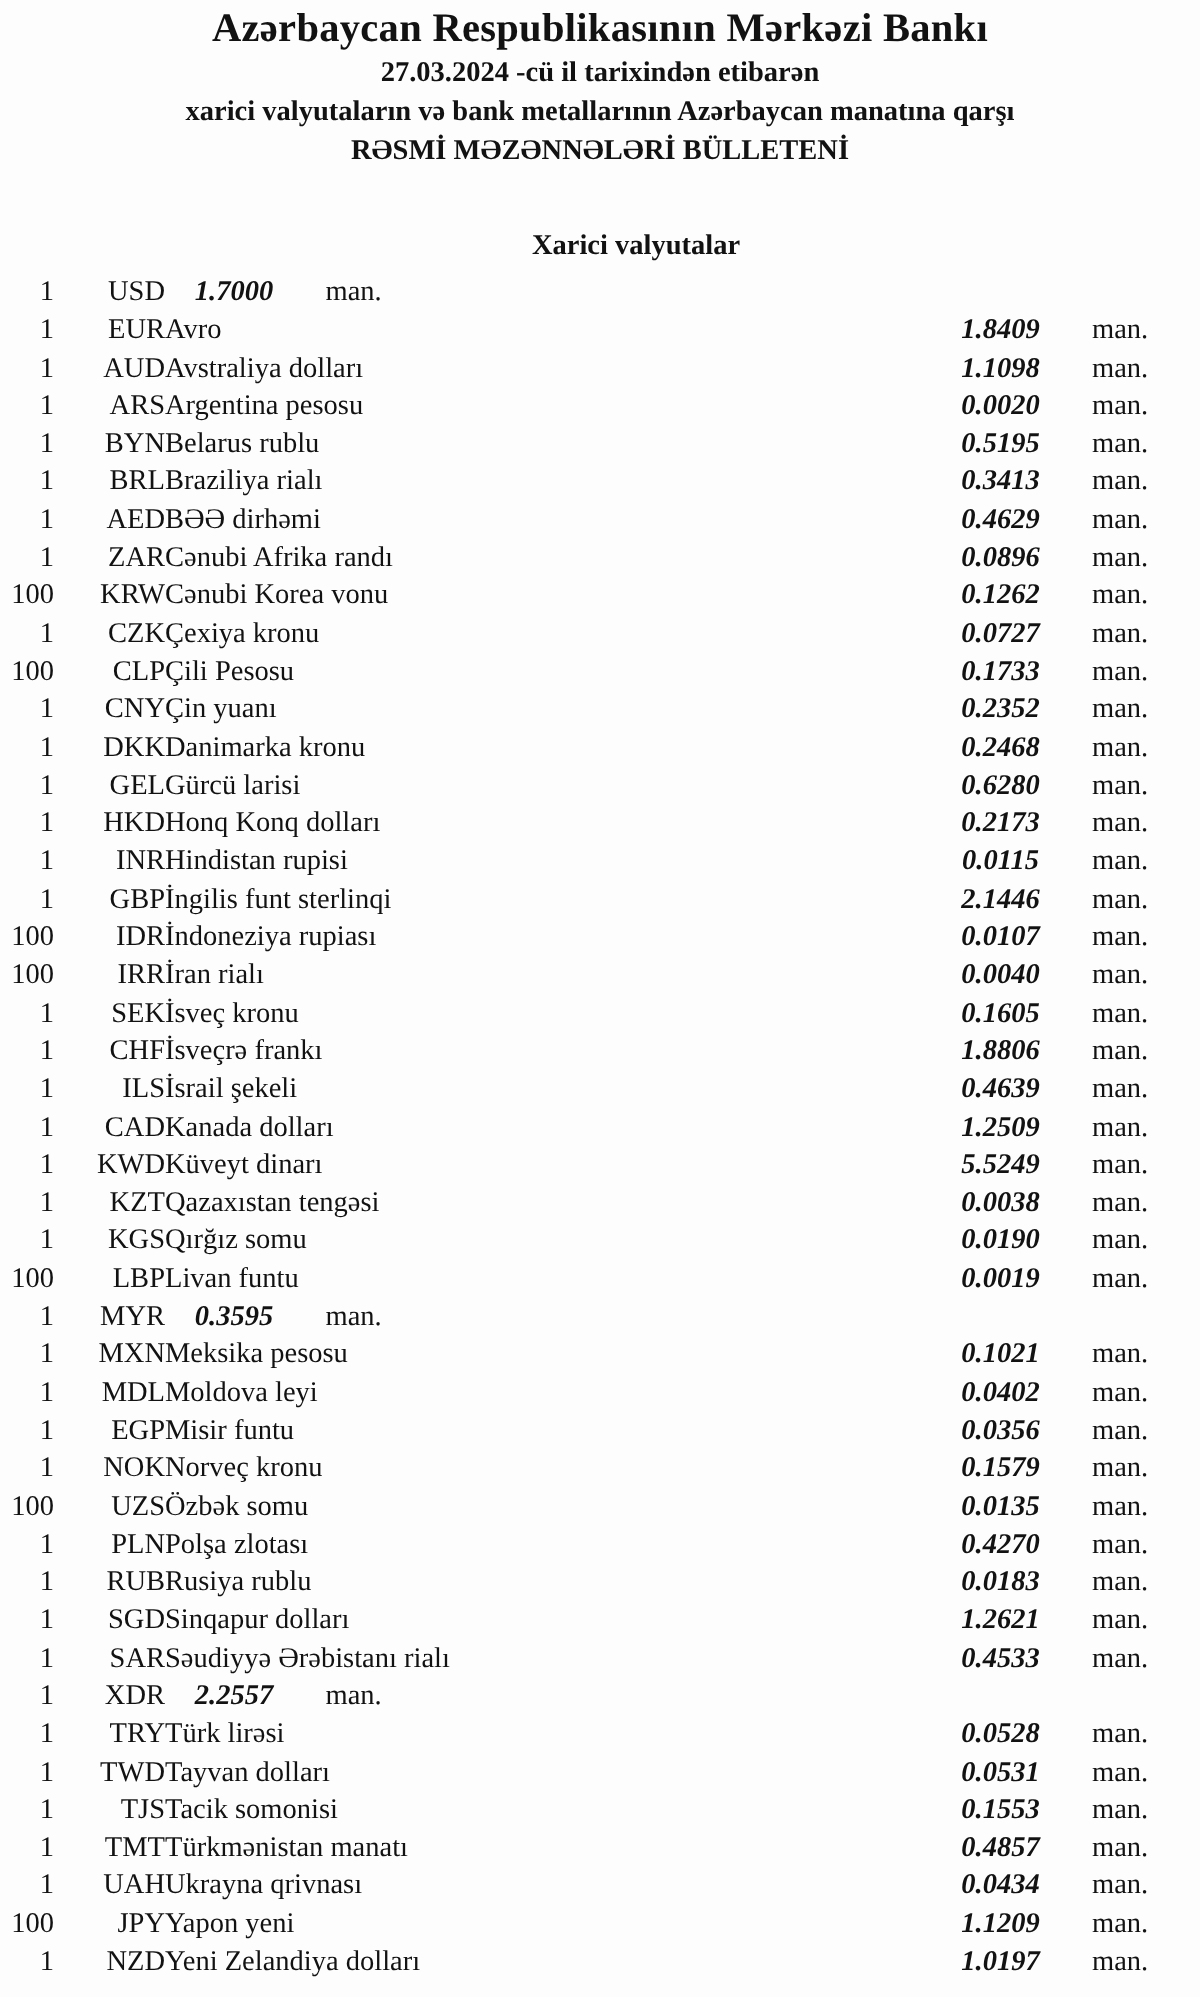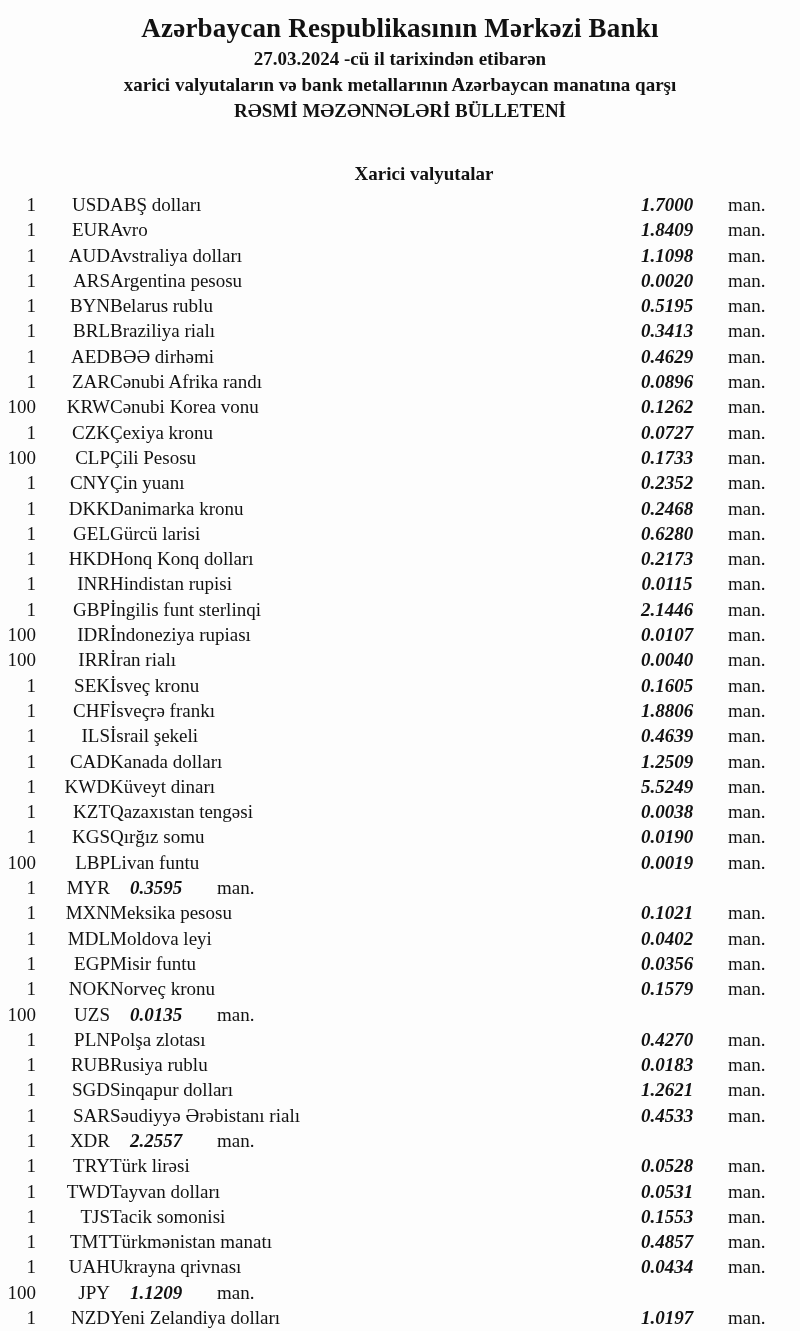--- a/index.html
+++ b/index.html
@@ -4,21 +4,21 @@
 <style>
   html, body { margin: 0; padding: 0; }
   body {
     width: 800px;
     height: 1331px;
     background: #fdfdfd;
     color: #121212;
     font-family: "Liberation Serif", serif;
     overflow: hidden;
   }
-  .page { padding-top: 10px; }
+  .page { }
   .title {
     font-size: 27px;
     font-weight: 700;
     text-align: center;
     line-height: 36px;
     letter-spacing: 0.2px;
   }
   .hline {
     font-size: 19px;
     font-weight: 700;
@@ -58,21 +58,20 @@
   <div class="hline">27.03.2024 -cü il tarixindən etibarən</div>
   <div class="hline">xarici valyutaların və bank metallarının Azərbaycan manatına qarşı</div>
   <div class="hline">RƏSMİ MƏZƏNNƏLƏRİ BÜLLETENİ</div>
 
   <div class="section-title">Xarici valyutalar</div>
 
   <div class="table" id="rates-table">
   <div class="row">
     <span class="nominal">1</span>
     <span class="code">USD</span>
-    <span class="name">ABŞ dolları</span>
     <span class="rate">1.7000</span>
     <span class="unit">man.</span>
   </div>
 
   <div class="row">
     <span class="nominal">1</span>
     <span class="code">EUR</span>
     <span class="name">Avro</span>
     <span class="rate">1.8409</span>
     <span class="unit">man.</span>
@@ -313,20 +312,21 @@
     <span class="nominal">1</span>
     <span class="code">NOK</span>
     <span class="name">Norveç kronu</span>
     <span class="rate">0.1579</span>
     <span class="unit">man.</span>
   </div>
 
   <div class="row">
     <span class="nominal">100</span>
     <span class="code">UZS</span>
+    <span class="name">Özbək somu</span>
     <span class="rate">0.0135</span>
     <span class="unit">man.</span>
   </div>
 
   <div class="row">
     <span class="nominal">1</span>
     <span class="code">PLN</span>
     <span class="name">Polşa zlotası</span>
     <span class="rate">0.4270</span>
     <span class="unit">man.</span>
@@ -399,20 +399,21 @@
     <span class="nominal">1</span>
     <span class="code">UAH</span>
     <span class="name">Ukrayna qrivnası</span>
     <span class="rate">0.0434</span>
     <span class="unit">man.</span>
   </div>
 
   <div class="row">
     <span class="nominal">100</span>
     <span class="code">JPY</span>
+    <span class="name">Yapon yeni</span>
     <span class="rate">1.1209</span>
     <span class="unit">man.</span>
   </div>
 
   <div class="row">
     <span class="nominal">1</span>
     <span class="code">NZD</span>
     <span class="name">Yeni Zelandiya dolları</span>
     <span class="rate">1.0197</span>
     <span class="unit">man.</span>

